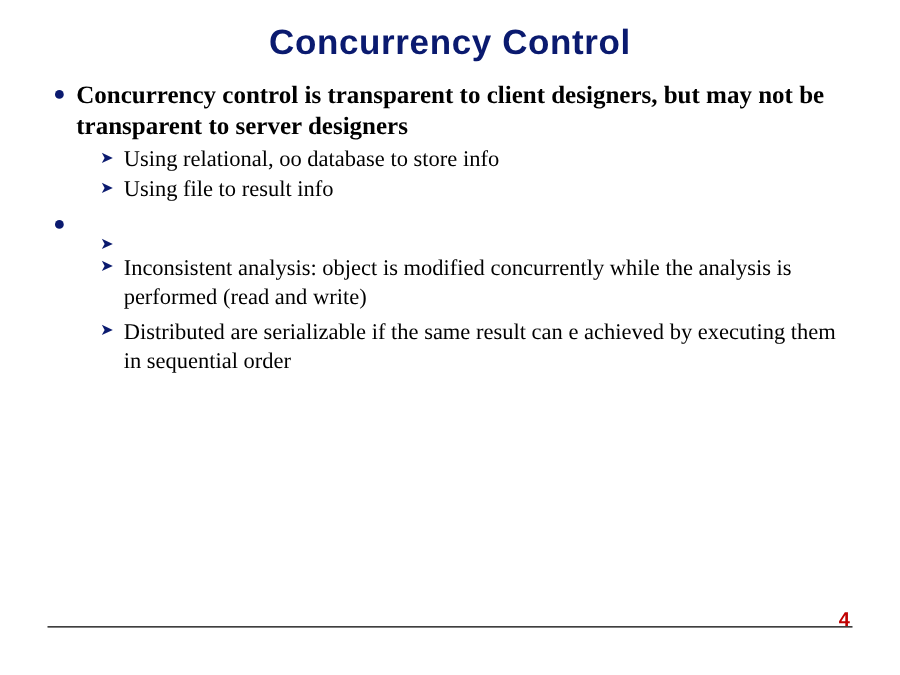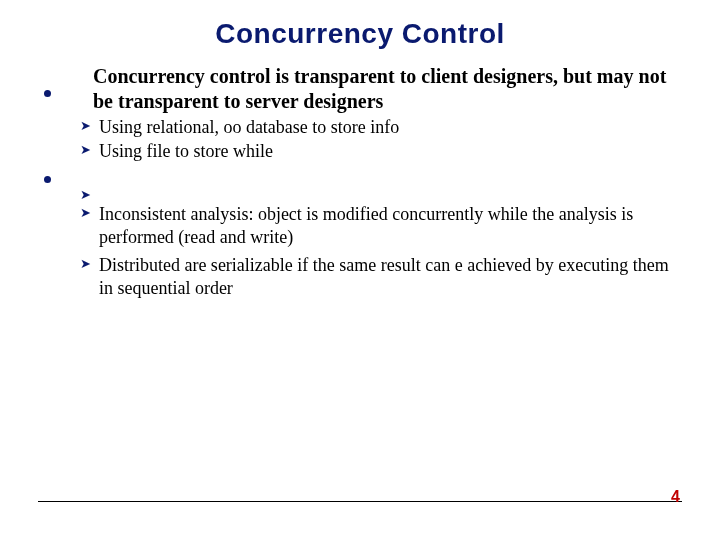--- a/index.html
+++ b/index.html
@@ -25,23 +25,22 @@
     font-weight: bold;
     font-size: 28px;
     margin-bottom: 14px;
     letter-spacing: 0.5px;
   }
   .content {
     padding-left: 6px;
   }
   .l1 {
     display: flex;
-    align-items: center;
+    align-items: flex-start;
     margin-bottom: 2px;
-    gap: 32px;
   }
   .l1 .dot {
     width: 7px;
     height: 7px;
     background: #0a1a6f;
     border-radius: 50%;
     margin-top: 8px;
     margin-right: 10px;
     flex-shrink: 0;
   }
@@ -110,21 +109,21 @@
       <span class="dot"></span>
       <span class="text">Concurrency control is transparent to client designers, but may not be transparent to server designers</span>
     </div>
     <div class="l2-group">
       <div class="l2">
         <span class="arrow">➤</span>
         <span class="text">Using relational, oo database to store info</span>
       </div>
       <div class="l2">
         <span class="arrow">➤</span>
-        <span class="text">Using file to store while</span>
+        <span class="text">Using file to result info</span>
       </div>
     </div>
 
     <div class="l1">
       <span class="dot"></span>
     </div>
     <div class="l2-group">
       <div class="l2">
         <span class="arrow">➤</span>
       </div>

